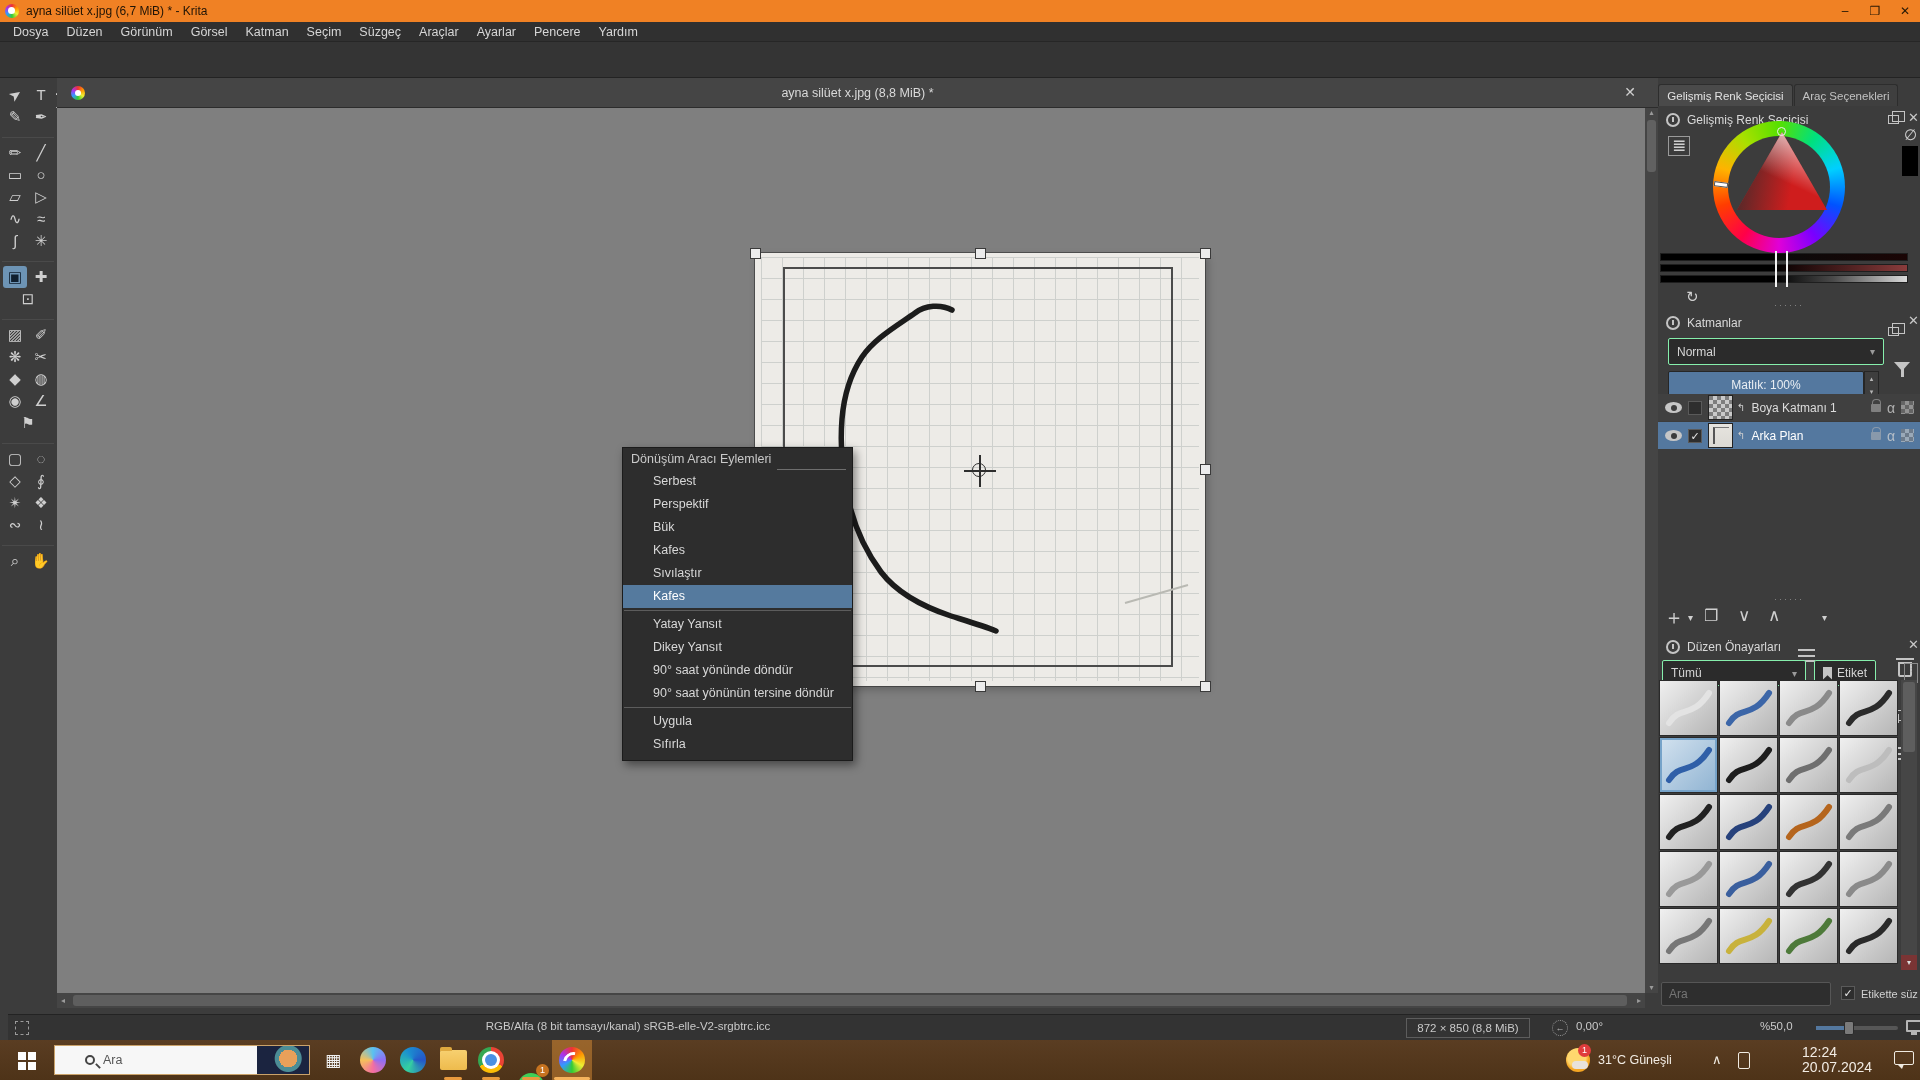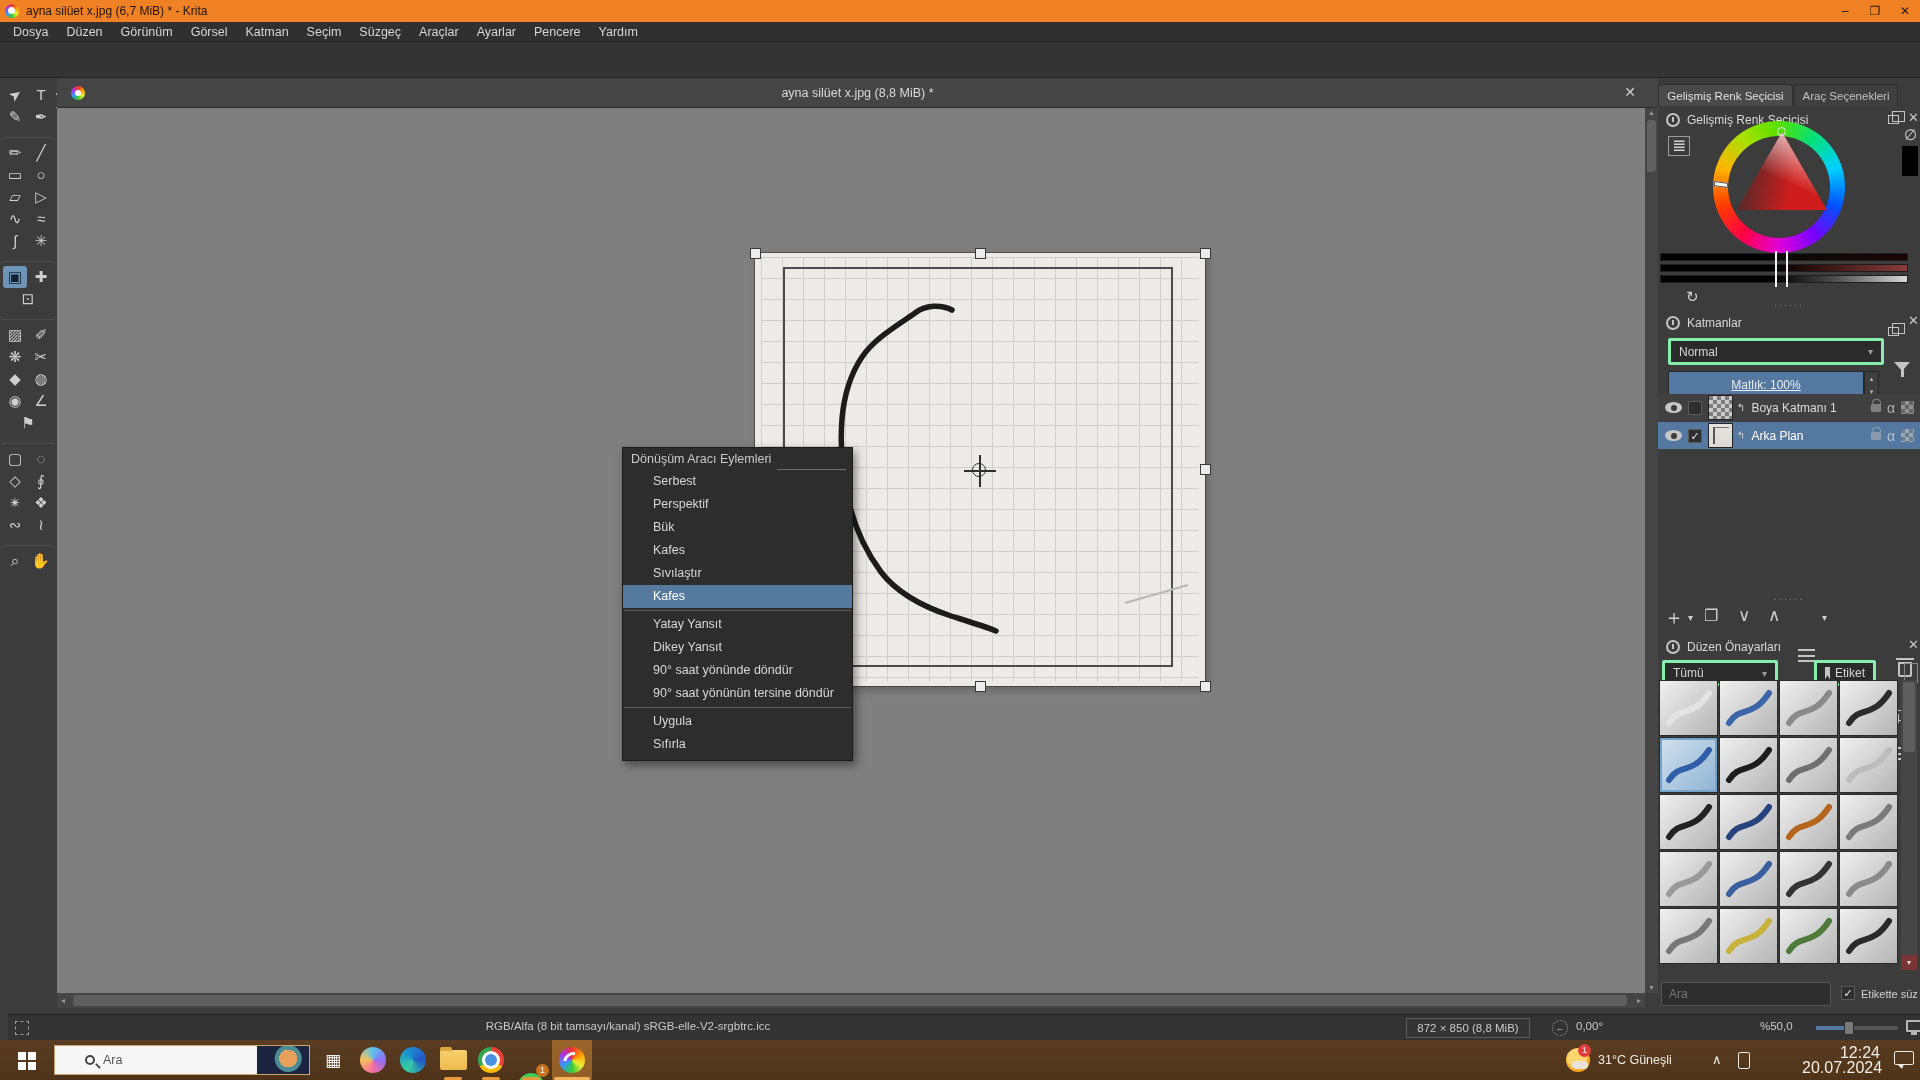--- a/index.html
+++ b/index.html
@@ -24,27 +24,27 @@
     align-items:center; font-size:12.5px; color:#d6d6d6; border-bottom:1px solid #262626; padding-left:4px; }
   .menu-item { padding:0 9px; line-height:20px; }
 
   
   #toolbar { left:0; top:42px; width:1920px; height:36px; background:#343434; border-bottom:1px solid #232323; }
   .tbico { position:absolute; top:46px; width:28px; height:28px; font-size:19px; line-height:28px; }
   .swatch { position:absolute; top:48px; width:28px; height:24px; border:1px solid #1f1f1f; }
   .grad { background:linear-gradient(135deg,#0a0a0a,#e8e8e8); }
   .pat  { background:repeating-linear-gradient(45deg,#8a8a8a 0 3px,#6f6f6f 3px 6px); }
   .checker { background:conic-gradient(#c9c9c9 25%,#7d7d7d 0 50%,#c9c9c9 0 75%,#7d7d7d 0); background-size:8px 8px; }
-  .dd { position:absolute; background:#2b2b2b; border:3px solid #86efac; border-radius:2px; color:#d6d6d6;
+  .dd { position:absolute; background:#2b2b2b; border:1px solid #86efac; border-radius:2px; color:#d6d6d6;
     font-size:12px; display:flex; align-items:center; padding:0 8px; }
   .dd .caret { margin-left:auto; color:#9a9a9a; font-size:10px; }
   .slider { position:absolute; border:1px solid #262626; border-radius:2px; color:#e9eef3; font-size:12px;
     display:flex; align-items:center; justify-content:center; background:#2b2b2b; overflow:hidden; }
   .slider .fill { position:absolute; left:0; top:0; bottom:0; background:#54789f; }
-  .slider span { position:relative;text-decoration:underline; }
+  .slider span { position:relative; }
   .spin { position:absolute; width:15px; display:flex; flex-direction:column; background:#3e3e3e;
     border:1px solid #262626; color:#b5b5b5; font-size:7px; line-height:13px; text-align:center; }
   .fgbg { position:absolute; left:172px; top:46px; width:28px; height:28px; }
   .fgbg .fg { position:absolute; left:2px; top:8px; width:13px; height:13px; background:#0a0a0a; border:1px solid #777; }
   .fgbg .bg { position:absolute; right:2px; bottom:0px; width:13px; height:13px; background:#000; border:1px solid #777; }
   .fgbg .swap { position:absolute; right:0; top:0; font-size:9px; color:#cfcfcf; }
   .brushbox { position:absolute; left:250px; top:45px; width:30px; height:30px; background:#f2f2f2;
     border:1px solid #1f1f1f; color:#222; font-size:20px; text-align:center; line-height:28px; }
 
   
@@ -185,21 +185,21 @@
   #kritaico { position:absolute; left:7px; top:7px; width:26px; height:26px; border-radius:50%;
     background:conic-gradient(#e33,#f90,#ee3,#3c3,#39f,#a3e,#e33); }
   #kritaico::after { content:""; position:absolute; left:4px; top:5px; width:15px; height:15px;
     border:3px solid transparent; border-top-color:#fff; border-radius:50%; transform:rotate(-35deg); }
   #weathico { position:absolute; left:1566px; top:8px; width:24px; height:24px; border-radius:50%;
     background:radial-gradient(circle at 45% 40%,#ffd76e 0 9px,#f5a623 12px); }
   #weathico::after { content:""; position:absolute; left:6px; top:13px; width:16px; height:8px;
     background:#e8e2da; border-radius:5px; }
   .trayico { position:absolute; color:#f0ebe2; font-size:13px; top:12px; }
   .phoneico { width:12px; height:17px; border:1.5px solid #f0ebe2; border-radius:2px; }
-  #clock { position:absolute; left:1802px; top:5px; width:78px; text-align:right; font-size:16px; line-height:15px; }
+  #clock { position:absolute; left:1802px; top:5px; width:78px; text-align:left; font-size:14px; line-height:15px; }
   .comment { position:absolute; left:1894px; top:11px; width:20px; height:14px; border:1.5px solid #f0ebe2; border-radius:2px; }
   .comment::after { content:""; position:absolute; left:2px; bottom:-5px; width:0; height:0;
     border-left:5px solid transparent; border-right:2px solid transparent; border-top:5px solid #f0ebe2; }
 </style>
 </head>
 <body>
 
 <div id="titlebar" class="abs">
   <div class="appicon"></div>
   <span>ayna silüet x.jpg (6,7 MiB) * - Krita</span>
@@ -496,21 +496,21 @@
   <span class="abs ico" style="left:164px;top:534px;font-size:10px">▾</span>
   <div class="trash abs" style="left:240px;top:527px"></div>
 
   <div class="dhead" style="left:8px;top:558px">
     <div class="dlock"></div>
     <span class="t">Düzen Önayarları</span>
   </div>
   <div class="float abs" style="left:230px;top:564px"></div>
   <span class="xbtn abs" style="left:250px;top:559px">✕</span>
 
-  <div class="dd" style="left:4px;top:582px;width:116px;height:26px">
+  <div class="dd" style="left:4px;top:582px;width:144px;height:26px">
     <span>Tümü</span>
     <span class="caret">▾</span>
   </div>
   <div class="dd" style="left:156px;top:582px;width:62px;height:26px;gap:5px">
     <div class="bookmark"></div>
     <span>Etiket</span>
   </div>
   <div class="hlines abs" style="left:226px;top:588px"></div>
   <div class="detailico abs" style="left:246px;top:585px">⋮</div>
 

